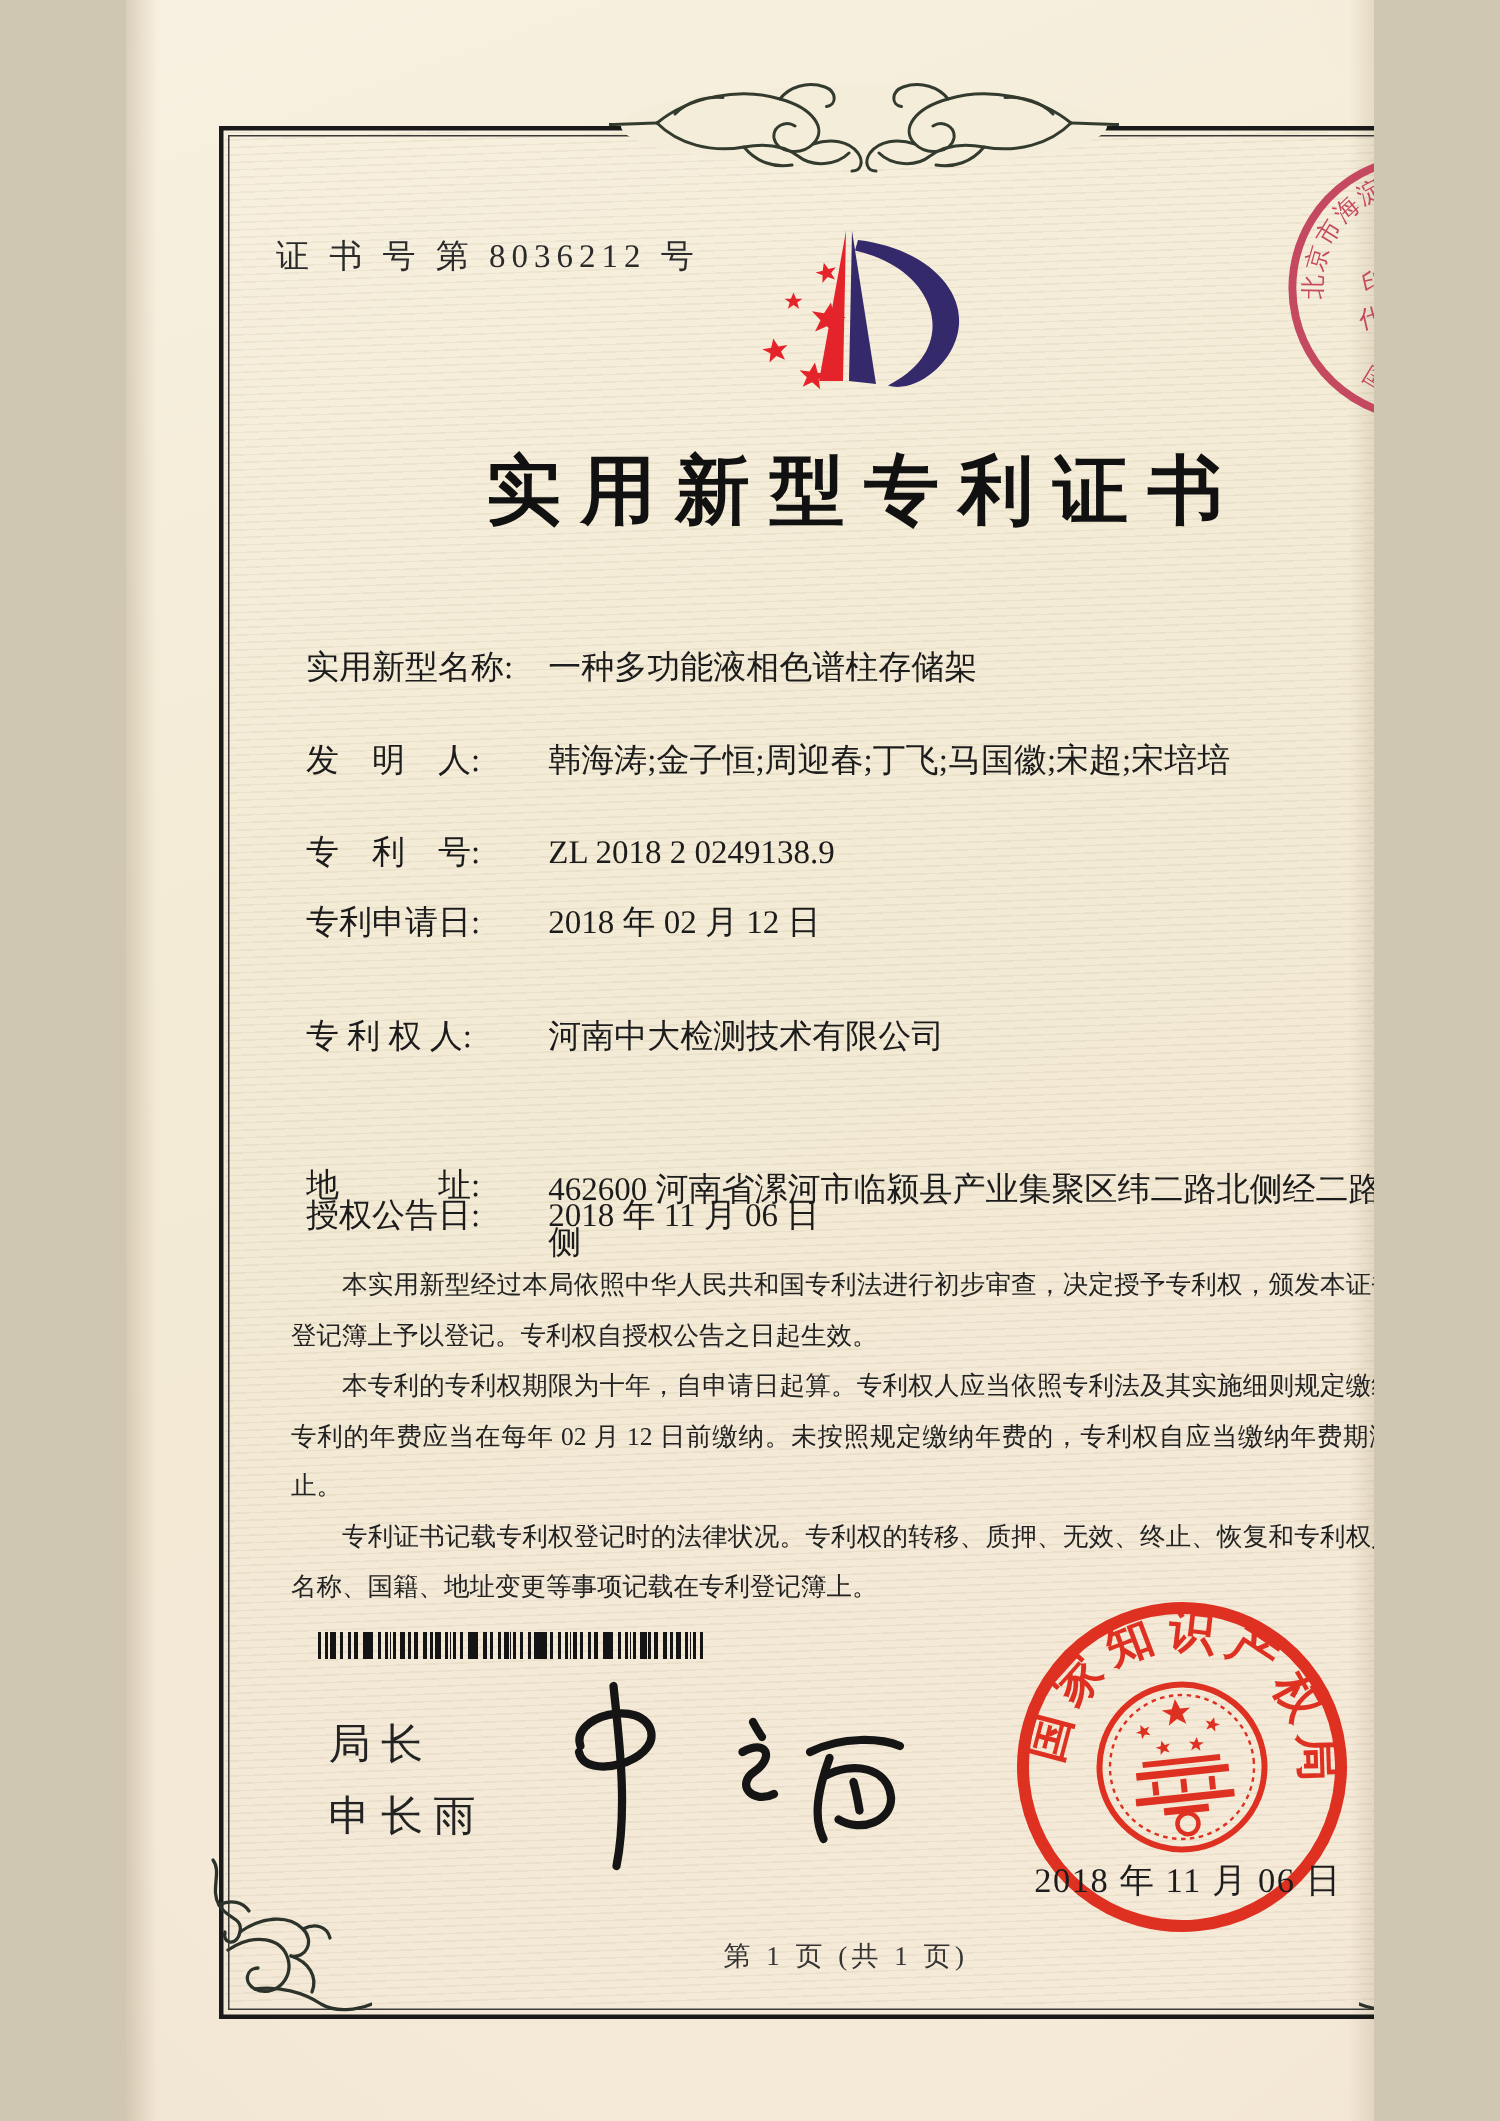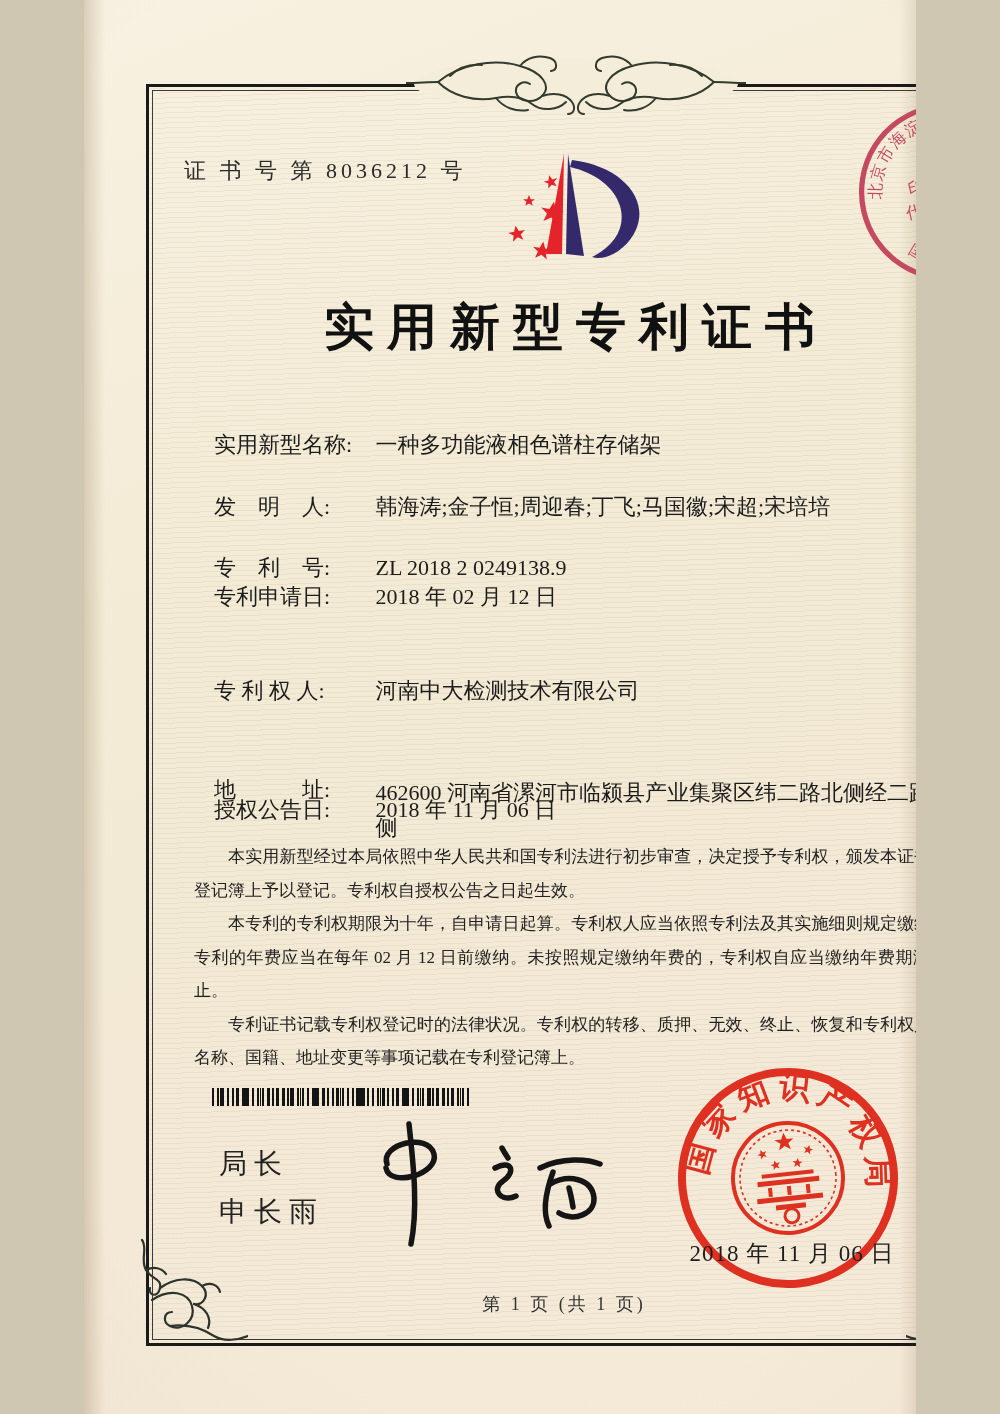--- a/index.html
+++ b/index.html
@@ -20,21 +20,21 @@
   .title{position:absolute;left:0;top:294px;width:984px;text-align:center;font-size:50px;
     font-weight:700;letter-spacing:13px;color:#111;}
   .logo{position:absolute;left:412px;top:144px;width:190px;height:150px;}
   .tax-stamp{position:absolute;left:768px;top:96px;width:192px;height:192px;transform:rotate(-13deg);opacity:.93;}
   .ornament-top{position:absolute;left:322px;top:52px;width:340px;height:64px;}
   .corner{position:absolute;width:122px;height:122px;}
   .corner.bl{left:42px;top:1238px;}
   .corner.br{left:822px;top:1238px;transform:scaleX(-1);}
   .fields{position:absolute;left:120px;top:0;width:760px;font-size:22px;}
   .row{position:absolute;left:0;white-space:nowrap;}
-  .row .lbl{display:inline-block;min-width:146px;margin-left:10px;}
+  .row .lbl{display:inline-block;min-width:146px;}
   .row .val{margin-left:10px;}
   .row.addr{white-space:normal;}
   .row.addr .val{display:inline-block;vertical-align:top;width:588px;line-height:35px;white-space:normal;}
   .grant-no{position:absolute;left:428px;top:0;white-space:nowrap;}
   .paras{position:absolute;left:110px;top:840px;width:806px;font-size:17px;line-height:33.5px;
     text-align:justify;color:#222;}
   .paras p{margin:0;text-indent:2em;}
   .barcode{position:absolute;left:128px;top:1088px;width:257px;height:18px;
     background-image:
       repeating-linear-gradient(90deg,#141414 0 2px,rgba(0,0,0,0) 2px 5px),
@@ -137,21 +137,21 @@
       <span class="val">一种多功能液相色谱柱存储架</span>
     </div>
     <div class="row" style="top:492px">
       <span class="lbl">发　明　人:</span>
       <span class="val">韩海涛;金子恒;周迎春;丁飞;马国徽;宋超;宋培培</span>
     </div>
     <div class="row" style="top:553px">
       <span class="lbl">专　利　号:</span>
       <span class="val">ZL 2018 2 0249138.9</span>
     </div>
-    <div class="row" style="top:582px">
+    <div class="row" style="top:600px">
       <span class="lbl">专利申请日:</span>
       <span class="val">2018 年 02 月 12 日</span>
     </div>
     <div class="row" style="top:676px">
       <span class="lbl">专 利 权 人:</span>
       <span class="val">河南中大检测技术有限公司</span>
     </div>
     <div class="row addr" style="top:775px">
       <span class="lbl">地　　　址:</span>
       <span class="val">462600  河南省漯河市临颍县产业集聚区纬二路北侧经二路东侧</span>

